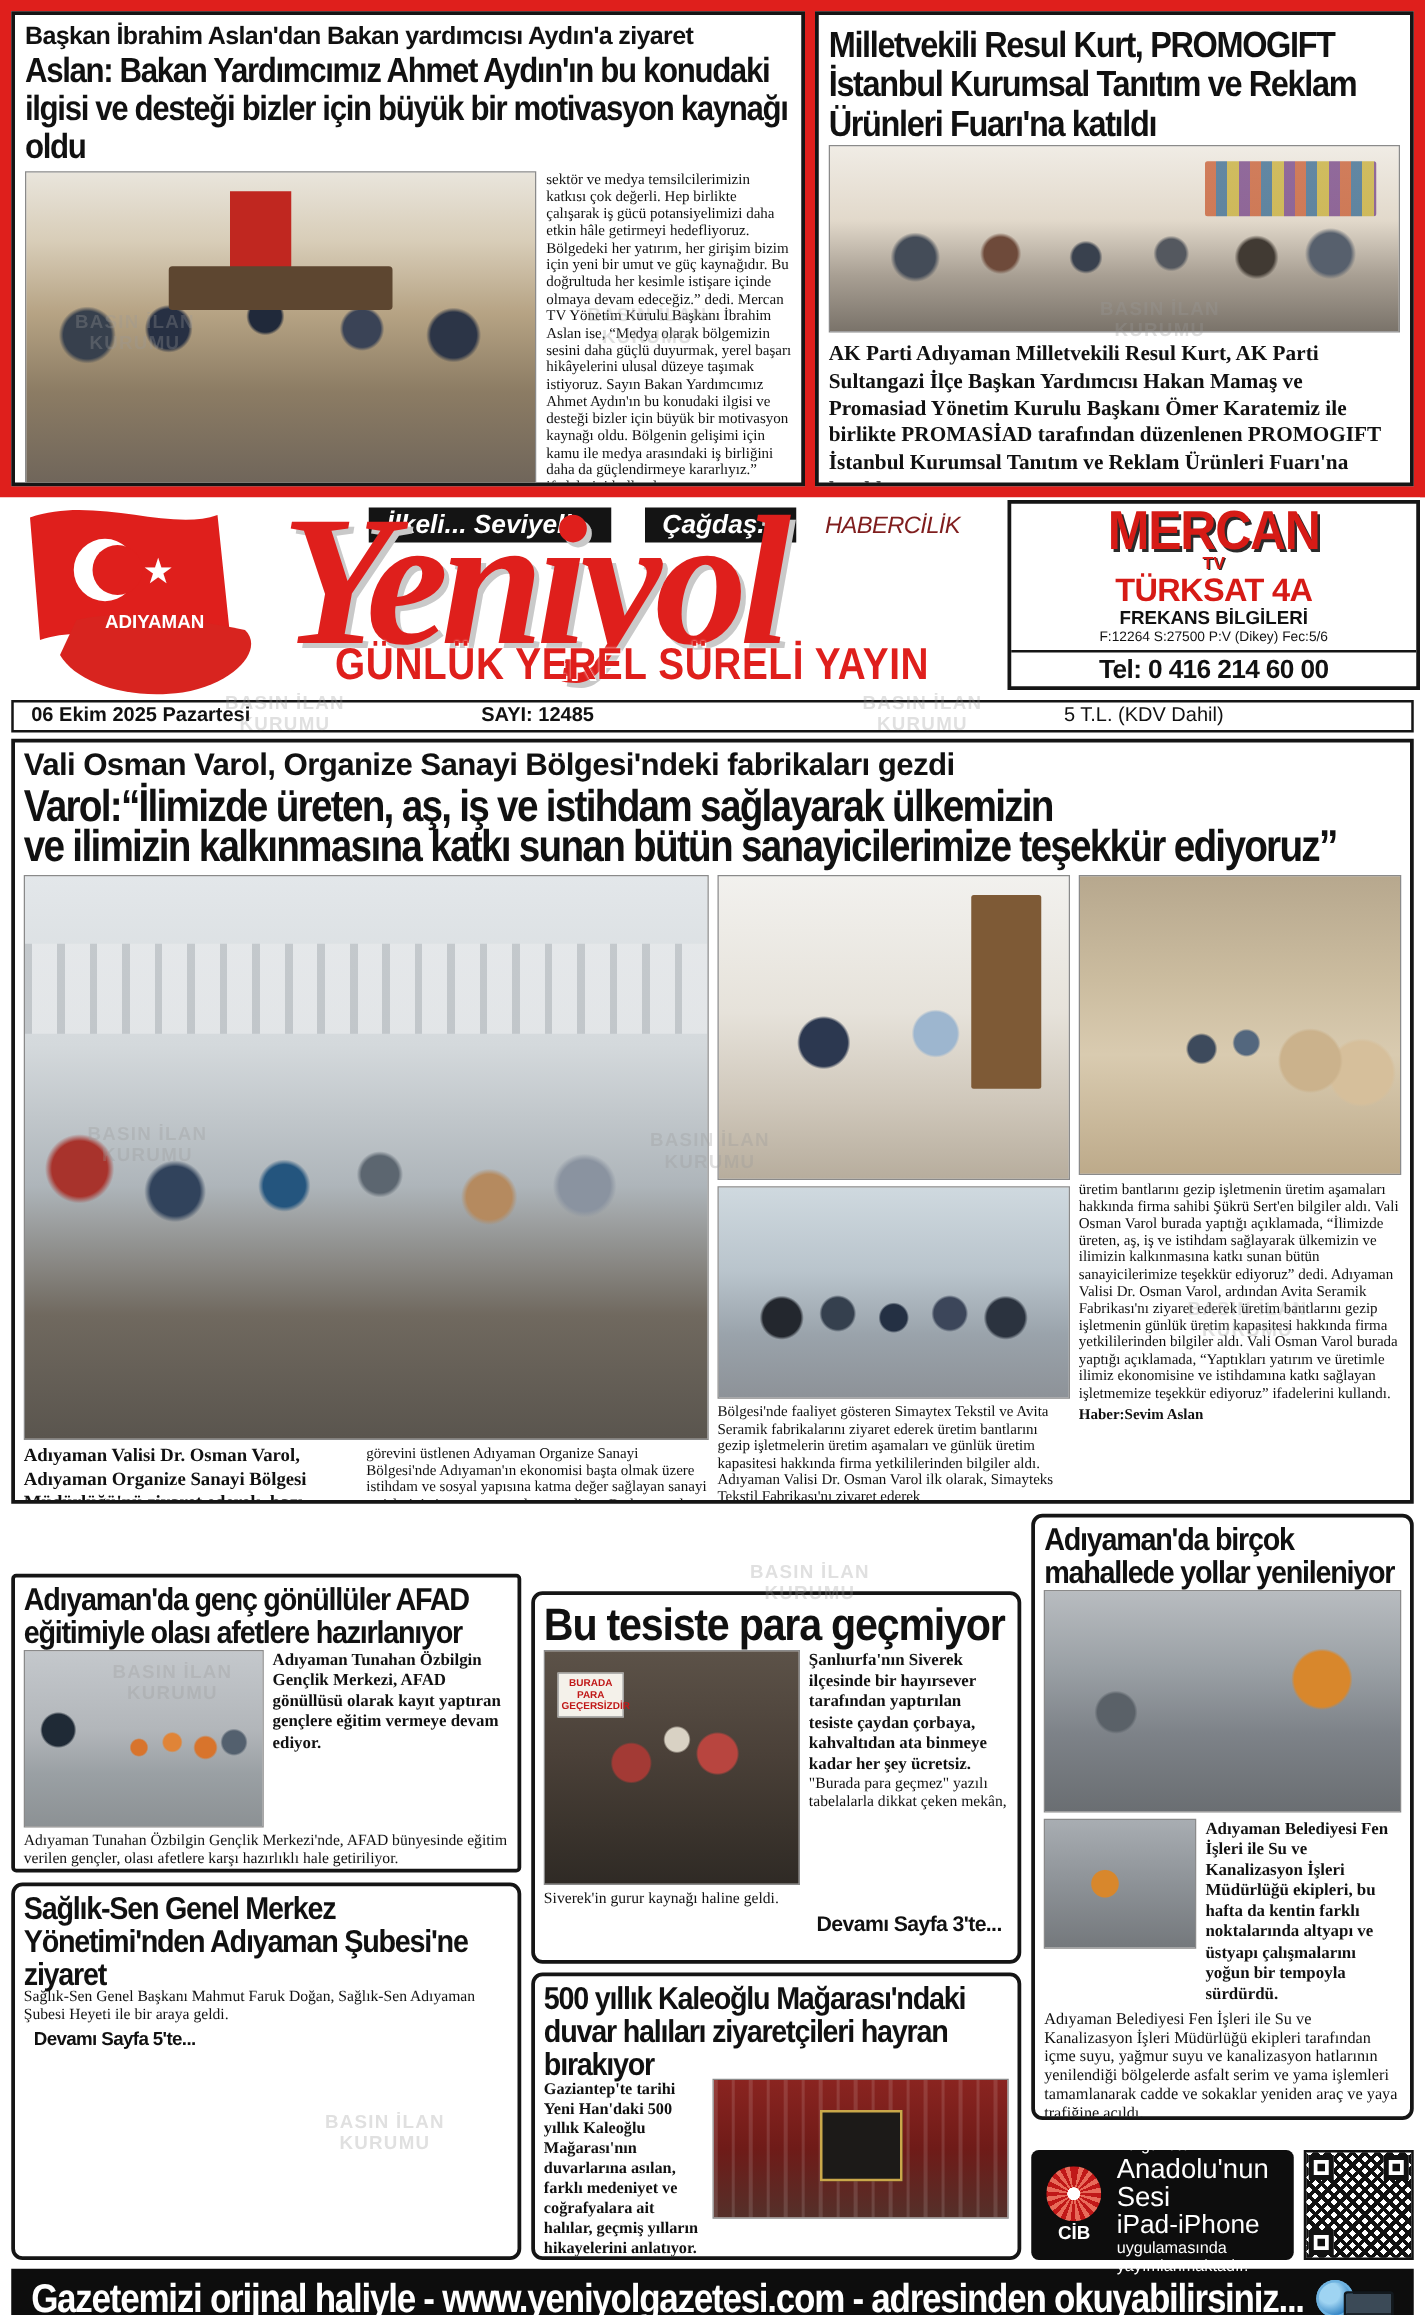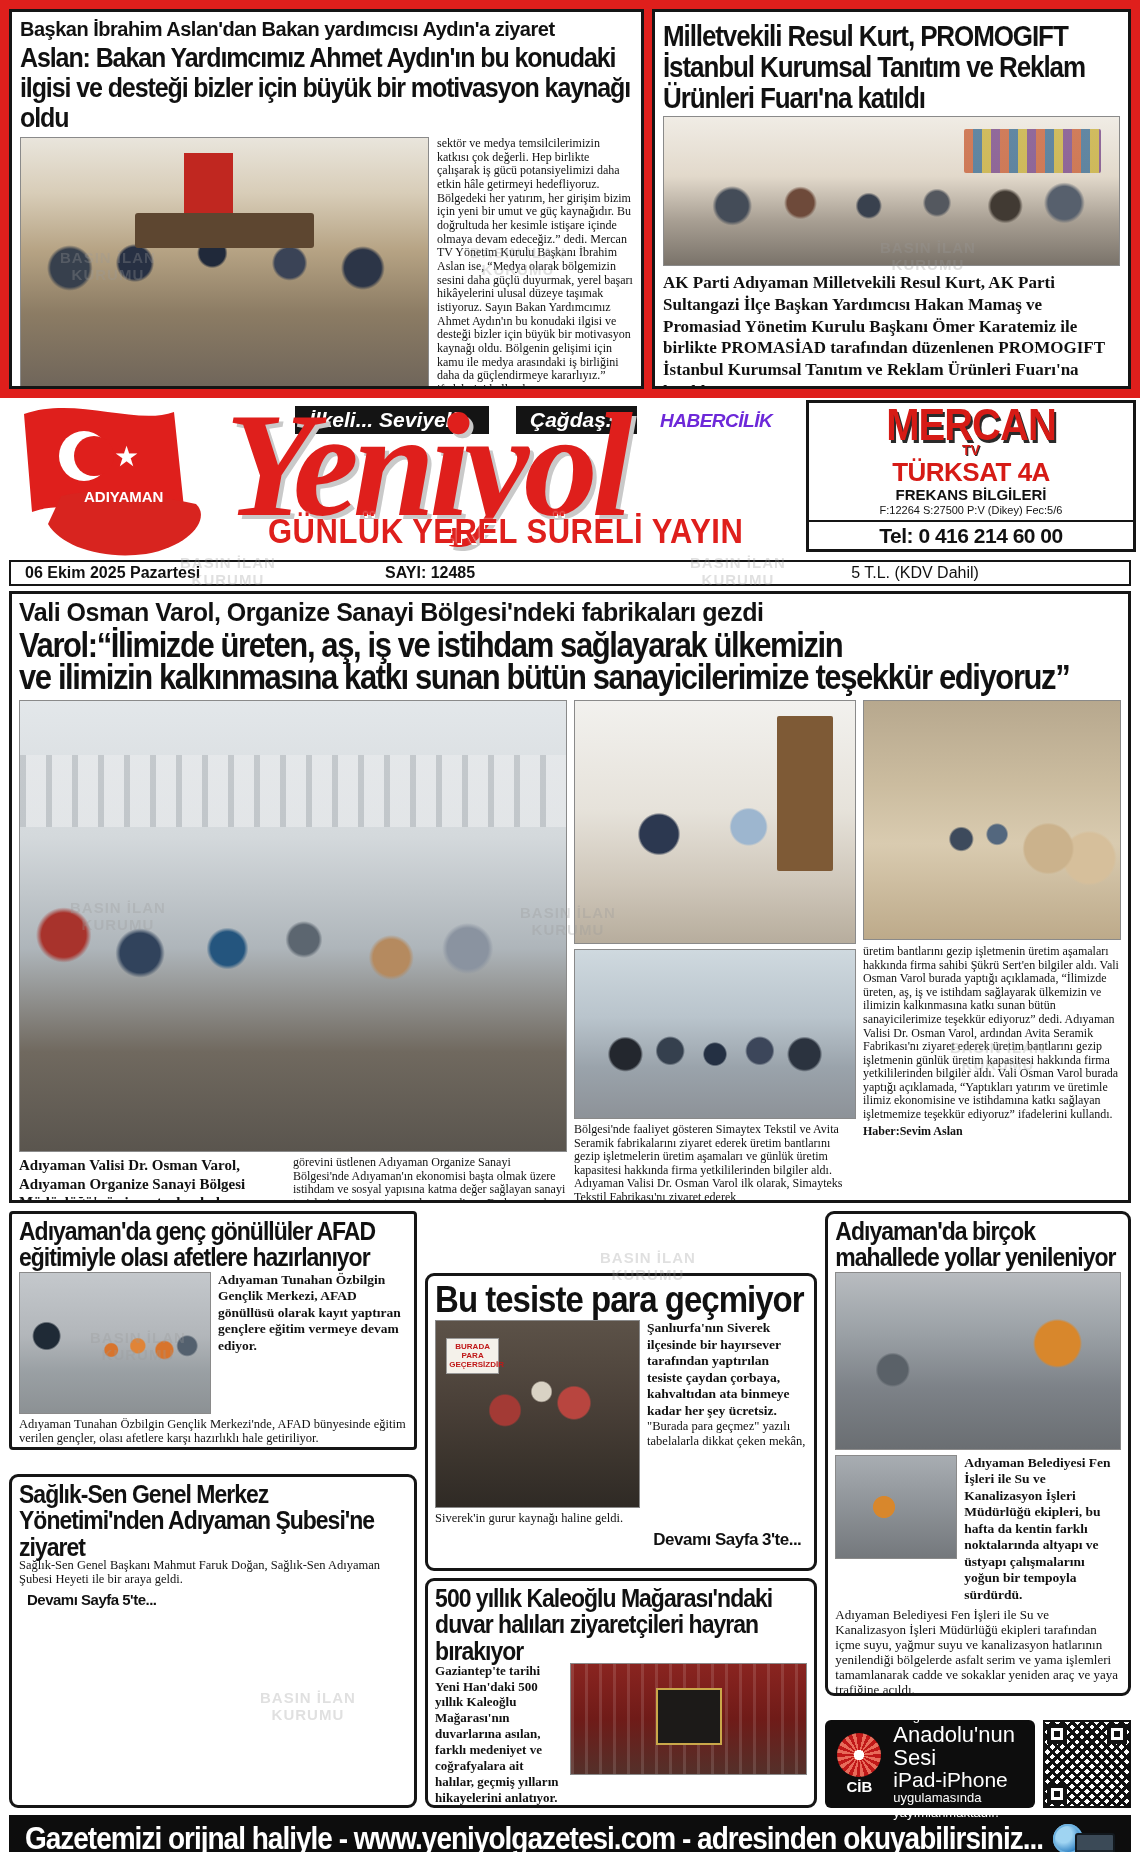--- a/index.html
+++ b/index.html
@@ -104,21 +104,21 @@
     linear-gradient(180deg,#b8bcc0 0%,#9aa0a5 35%,#7d8288 65%,#6a6e72 100%);}
   .ph-road2{height:104px;background:
     radial-gradient(circle at 40% 50%,#d8872c 0 12%,transparent 13%),
     linear-gradient(180deg,#a8adb2 0%,#8d9297 50%,#74787c 100%);}
   
   .masthead{position:relative;height:162px;background:#fff;}
   .badge{position:absolute;top:8px;background:#141414;color:#fff;font-weight:bold;font-style:italic;
          font-size:21px;padding:2px 14px;}
   .badge1{left:295px;}
   .badge2{left:516px;}
-  .badge2-extra{position:absolute;top:12px;left:660px;color:#6d28d9;font-weight:bold;font-style:italic;font-size:19px;letter-spacing:-.5px;}
+  .badge2-extra{position:absolute;top:12px;left:660px;color:#7f1d1d;font-weight:normal;font-style:italic;font-size:19px;letter-spacing:-.5px;}
   .mast-title{position:absolute;left:185px;top:-18px;color:#df1f1c;
       font-family:"Liberation Serif",serif;font-weight:bold;font-style:italic;font-size:148px;
       letter-spacing:-6px;text-shadow:4px 4px 0 #c9c9c9;margin-left:40px;}
   .mast-sub{position:absolute;left:268px;top:116px;color:#df1f1c;font-weight:bold;font-size:31px;
       letter-spacing:.5px;transform:scaleY(1.15);text-shadow:0 0 2px #fff,1px 1px 0 #fff;}
   .mast-flag{position:absolute;left:6px;top:2px;}
   .tvbox{position:absolute;right:4px;top:2px;width:330px;height:152px;border:3px solid #151515;
       text-align:center;padding-top:4px;background:#fff;}
   .tv-brand{color:#d61b16;font-weight:bold;font-size:40px;letter-spacing:-1px;line-height:.9;
       text-shadow:2px 2px 0 #2a2a2a;transform:scaleY(1.1);}
@@ -140,21 +140,21 @@
   .vali-cols{display:flex;gap:7px;margin-top:8px;}
   .vcolA{width:548px;}
   .vcolB{width:282px;}
   .vcolC{flex:1;}
   .vcapRow{display:flex;gap:8px;margin-top:4px;}
   .vcap1{width:266px;}
   .vcap2{flex:1;}
   .vtext{font-family:"Liberation Serif",serif;font-size:12px;line-height:1.13;}
   
   .bottom{display:flex;gap:8px;margin:8px 9px 0;height:597px;}
-  .bcol-l{width:412px;display:flex;flex-direction:column;gap:24px;}
+  .bcol-l{width:412px;display:flex;flex-direction:column;gap:8px;margin-top:48px;}
   .bcol-m{width:396px;display:flex;flex-direction:column;}
   .bcol-r{flex:1;display:flex;flex-direction:column;gap:24px;}
   .bbox{border:3px solid #151515;border-radius:9px;background:#fff;padding:5px 7px;overflow:hidden;}
   .bh{font-weight:bold;font-size:23px;line-height:1.04;letter-spacing:-1px;transform:scaleY(1.1);transform-origin:top left;}
   .bh-big{font-size:33px;}
   .brow{display:flex;gap:7px;margin-top:5px;}
   .afad-box{height:239px;}
   .saglik-box{flex:1;}
   .tesis-box{height:298px;margin-top:62px;}
   .kale-box{flex:1;margin-top:7px;}

